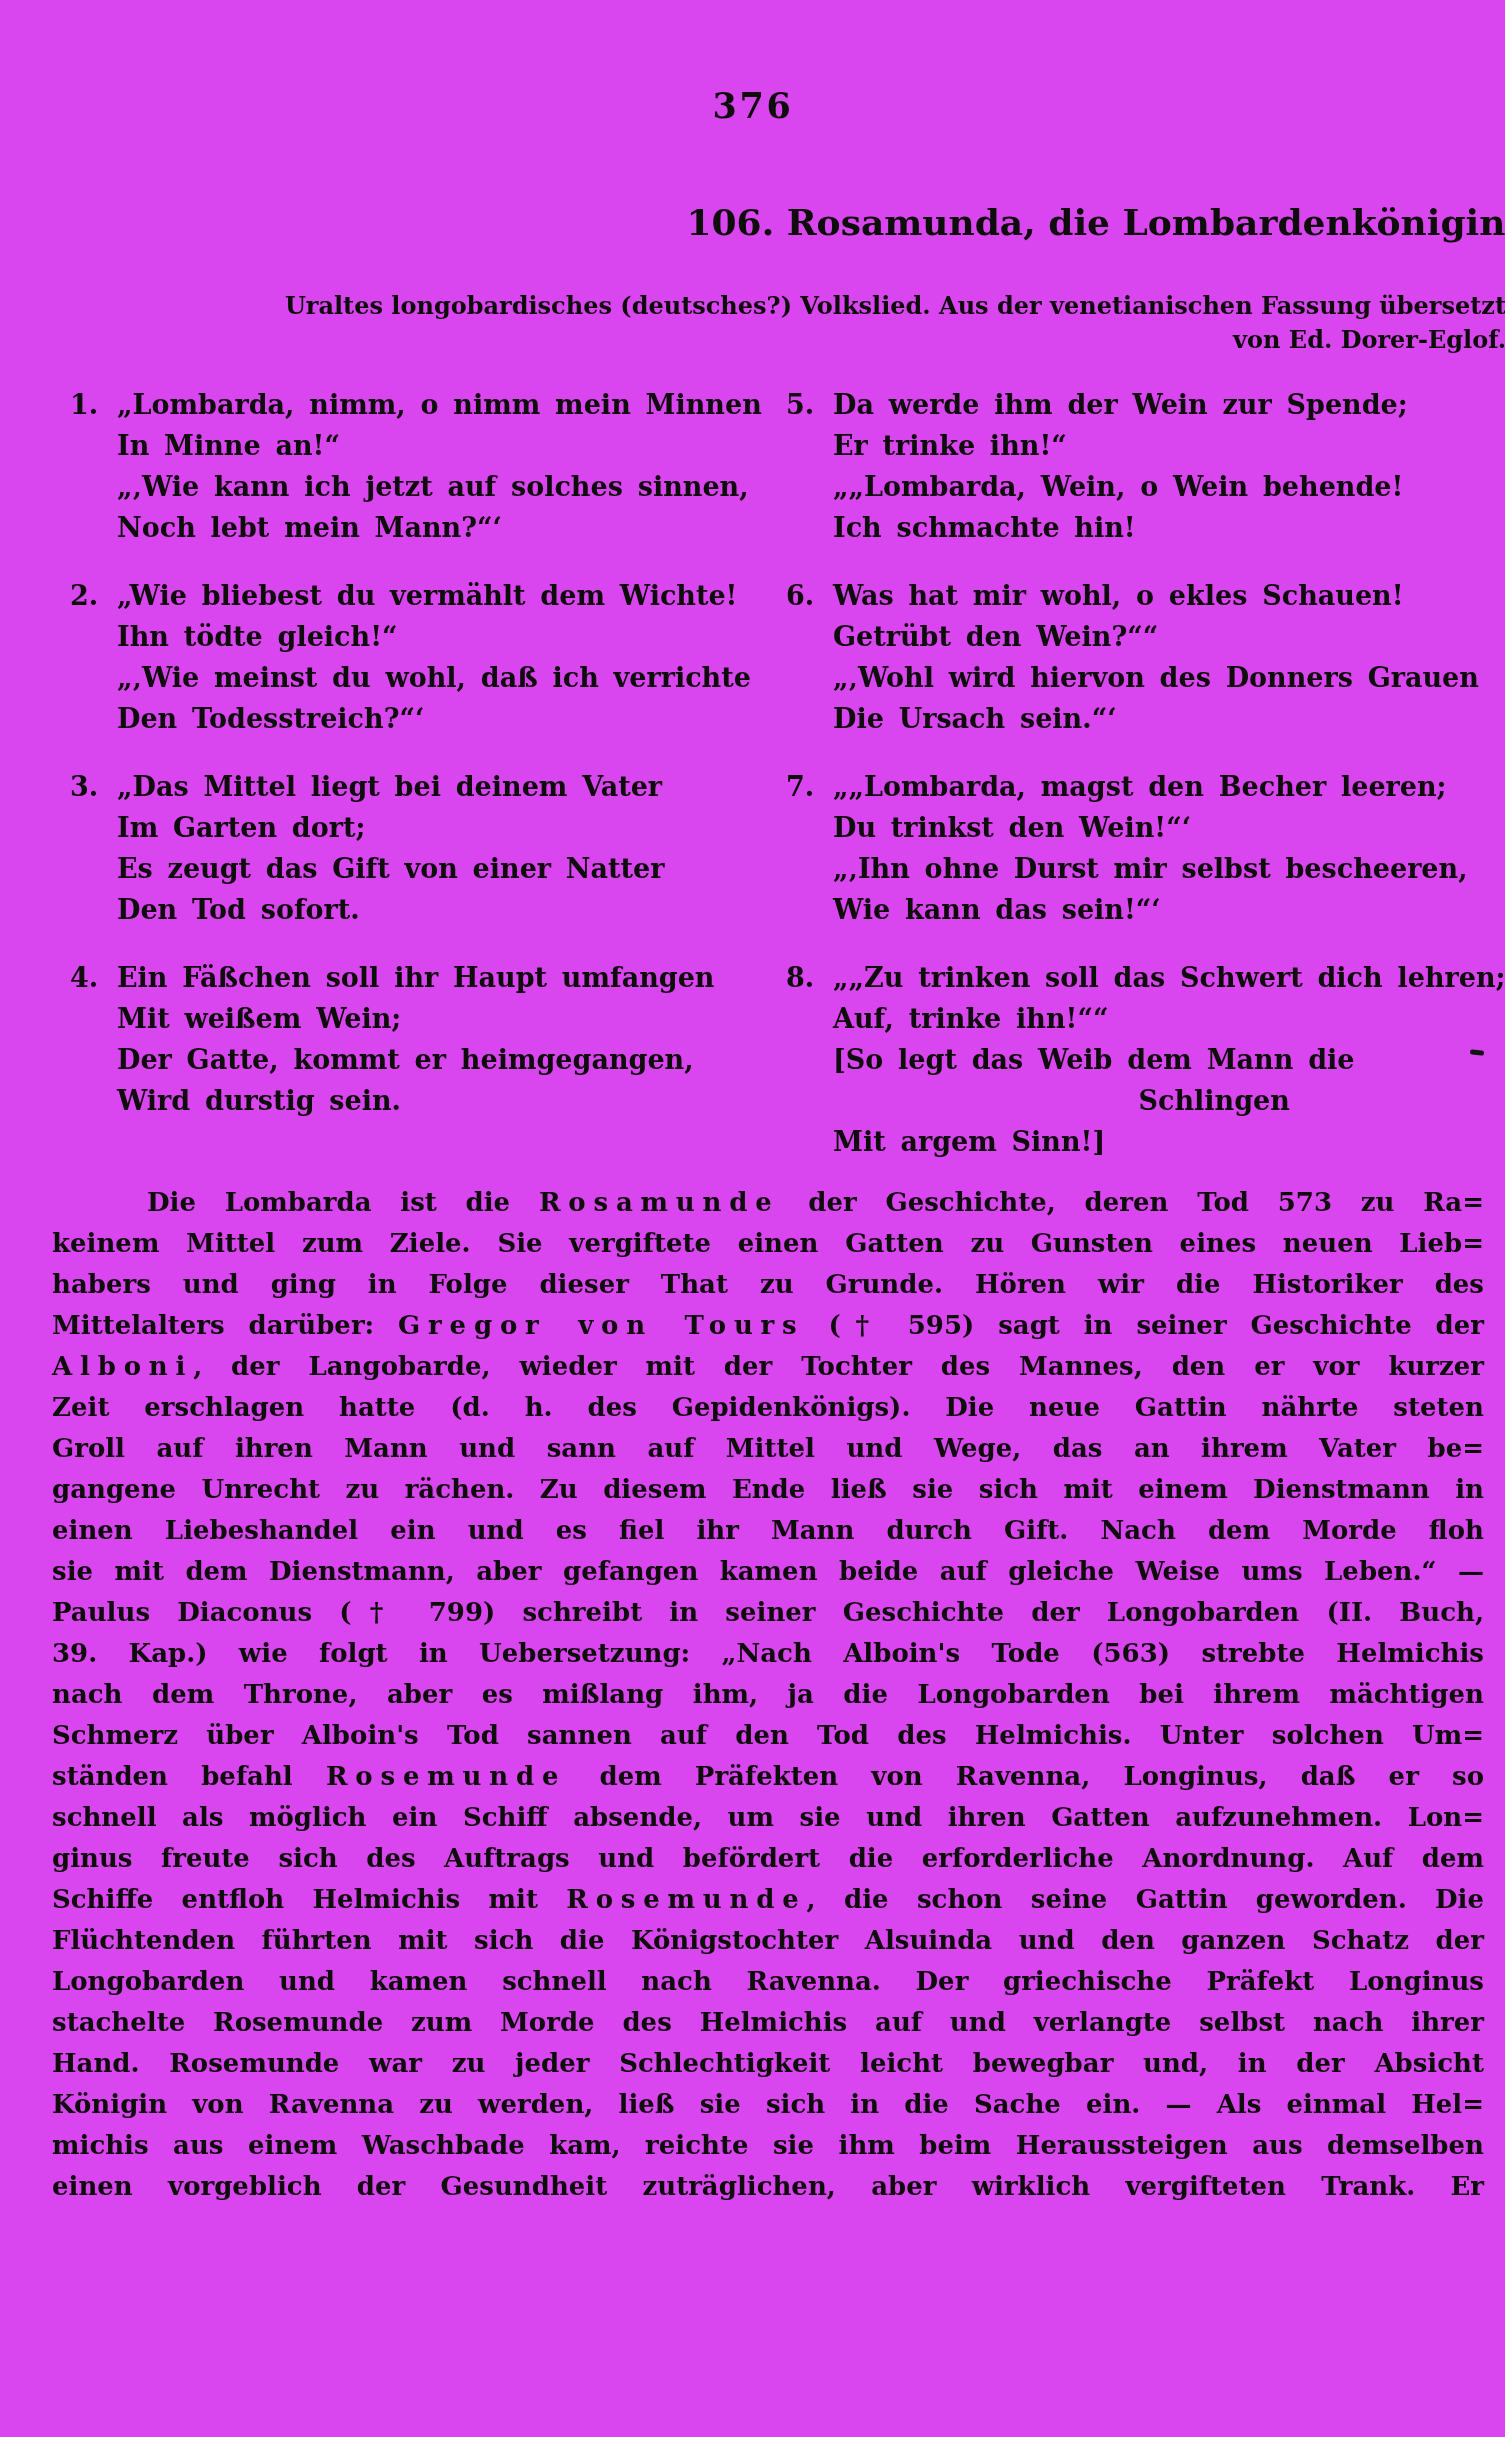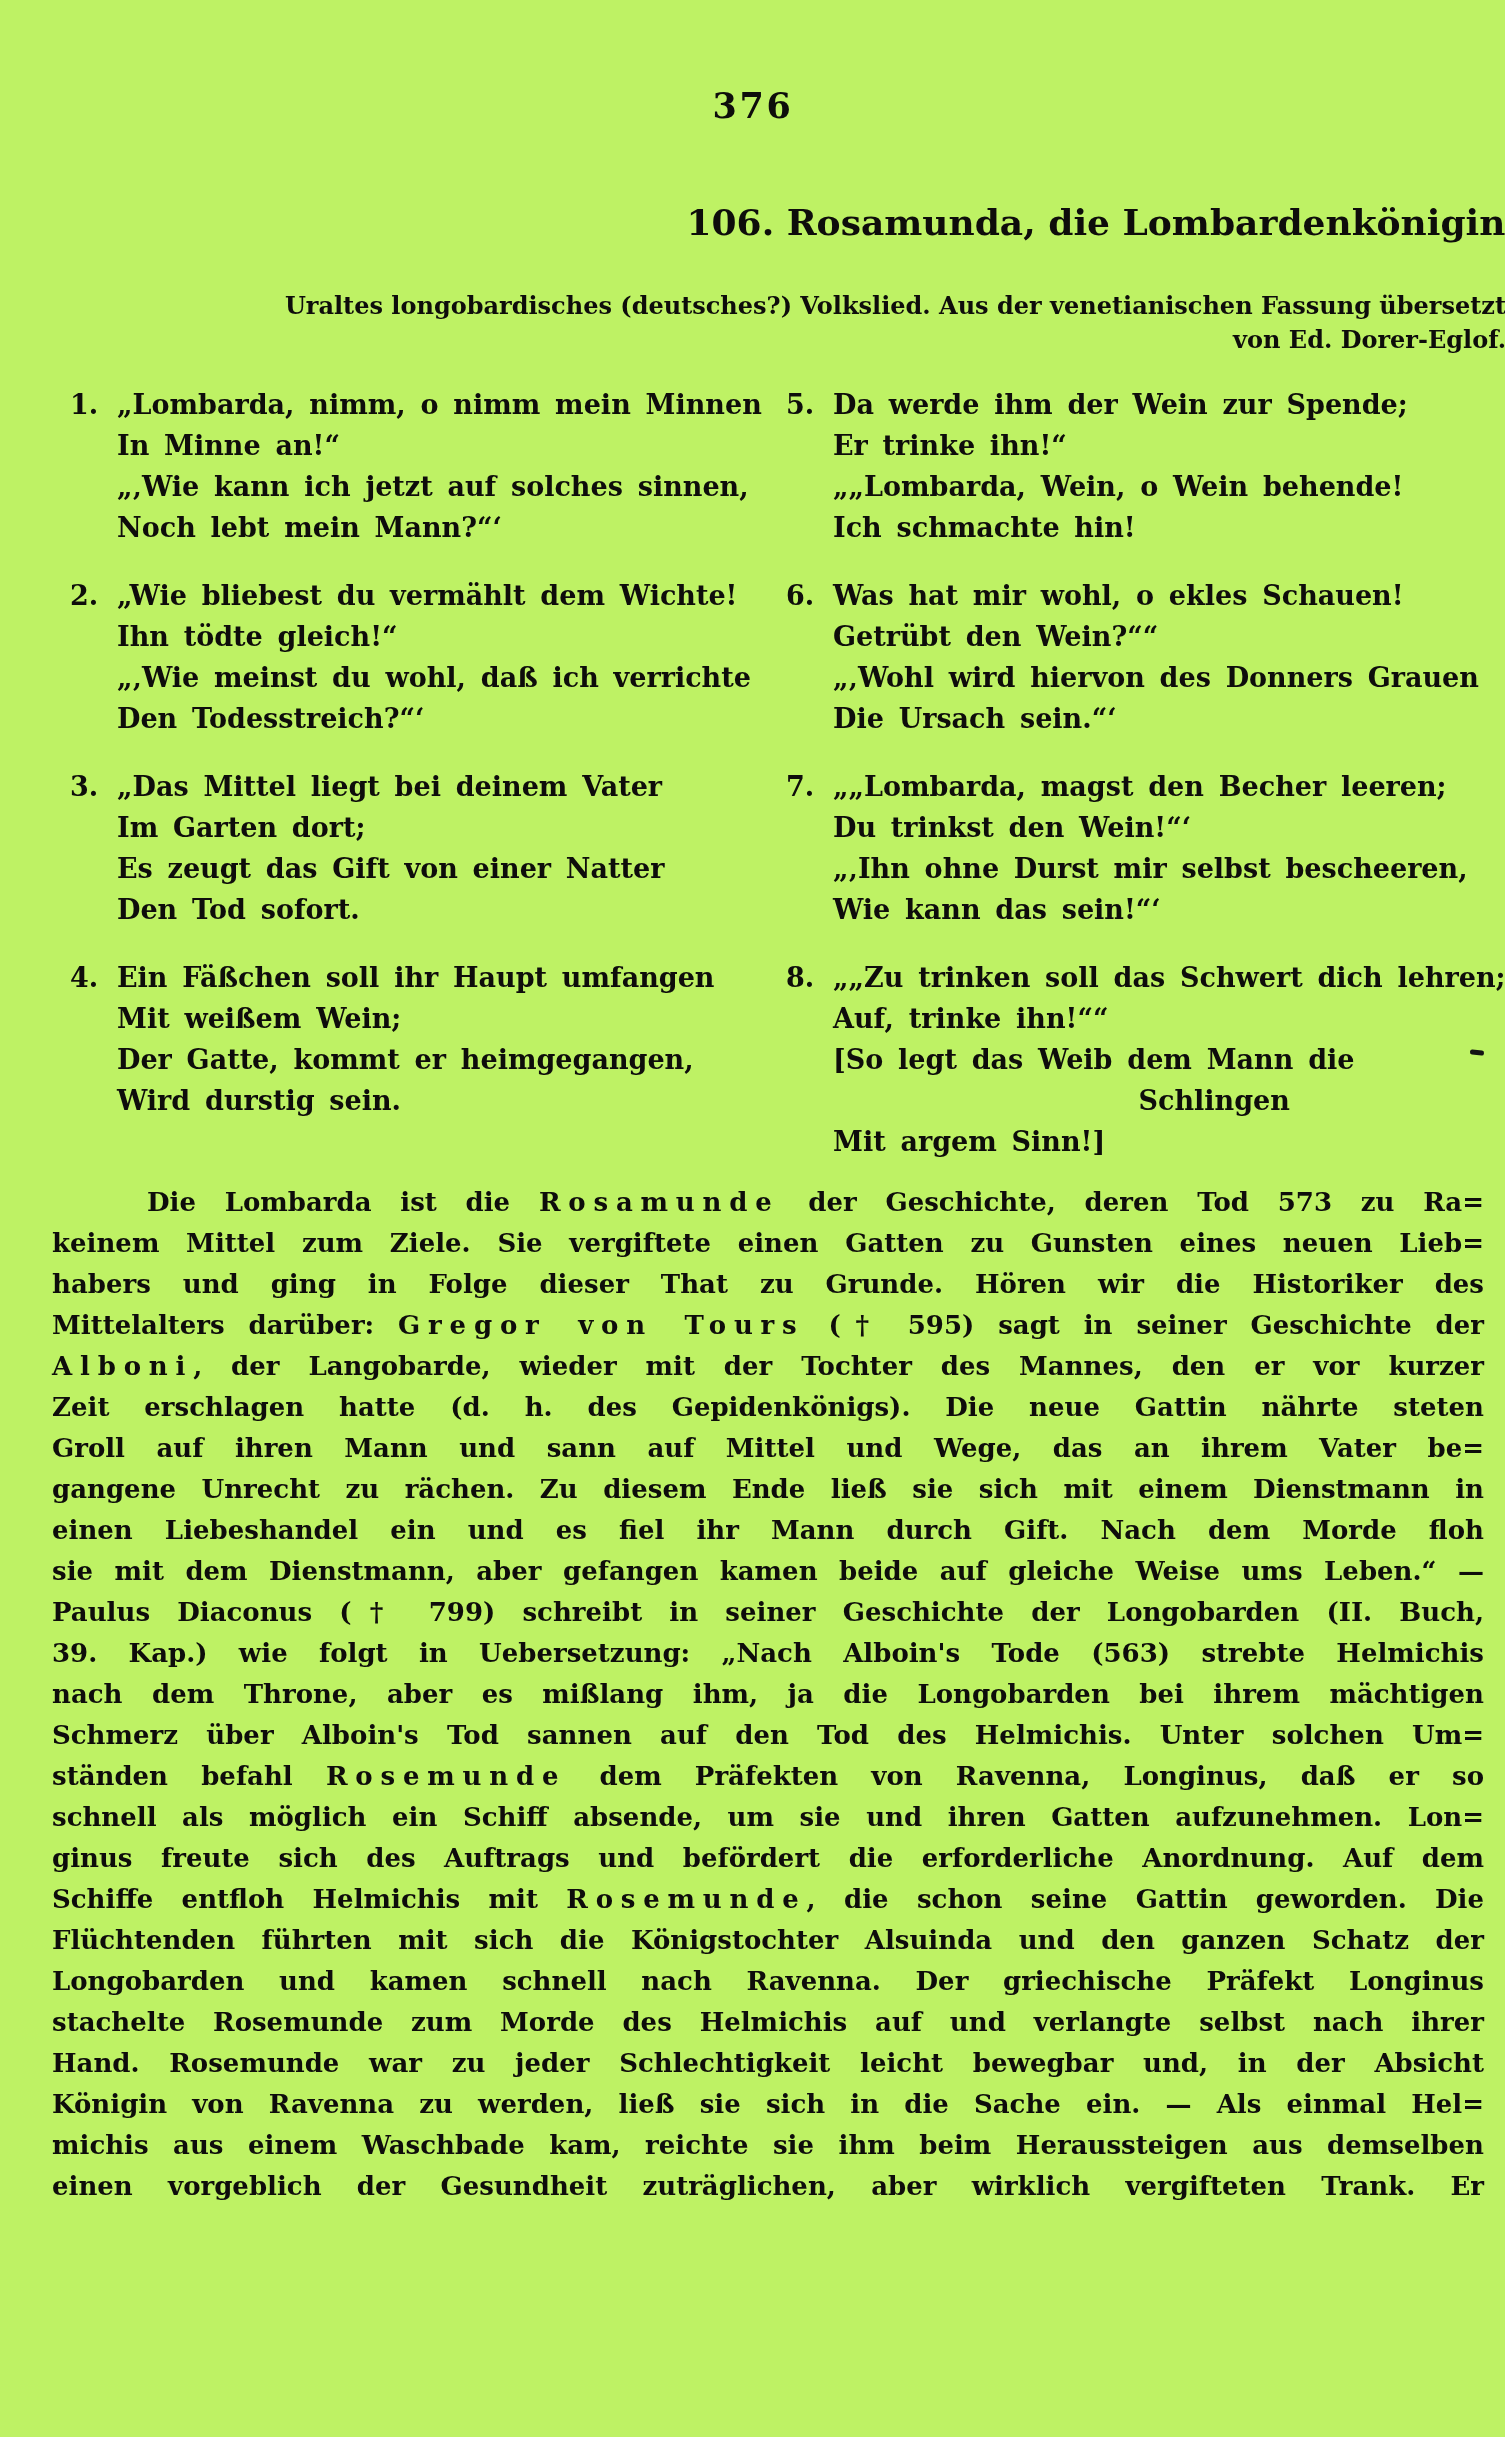--- a/index.html
+++ b/index.html
@@ -1,20 +1,20 @@
 <!DOCTYPE html>
 <html style="font-size:8.6px"><head>
 <meta charset="utf-8">
 <style>
   html, body { margin: 0; padding: 0; background: #ffffff; }
   .page {
     position: relative;
     width: 1506px;
     height: 2438px;
-    background: #bef264;
+    background: #d946ef;
     color: #0e0d0b;
     font-family: "DejaVu Serif", serif;
     font-weight: 700;
     overflow: hidden;
   }
   .page-number {
     position: absolute;
     top: 85px; left: 0;
     width: 100%;
     text-align: center;

